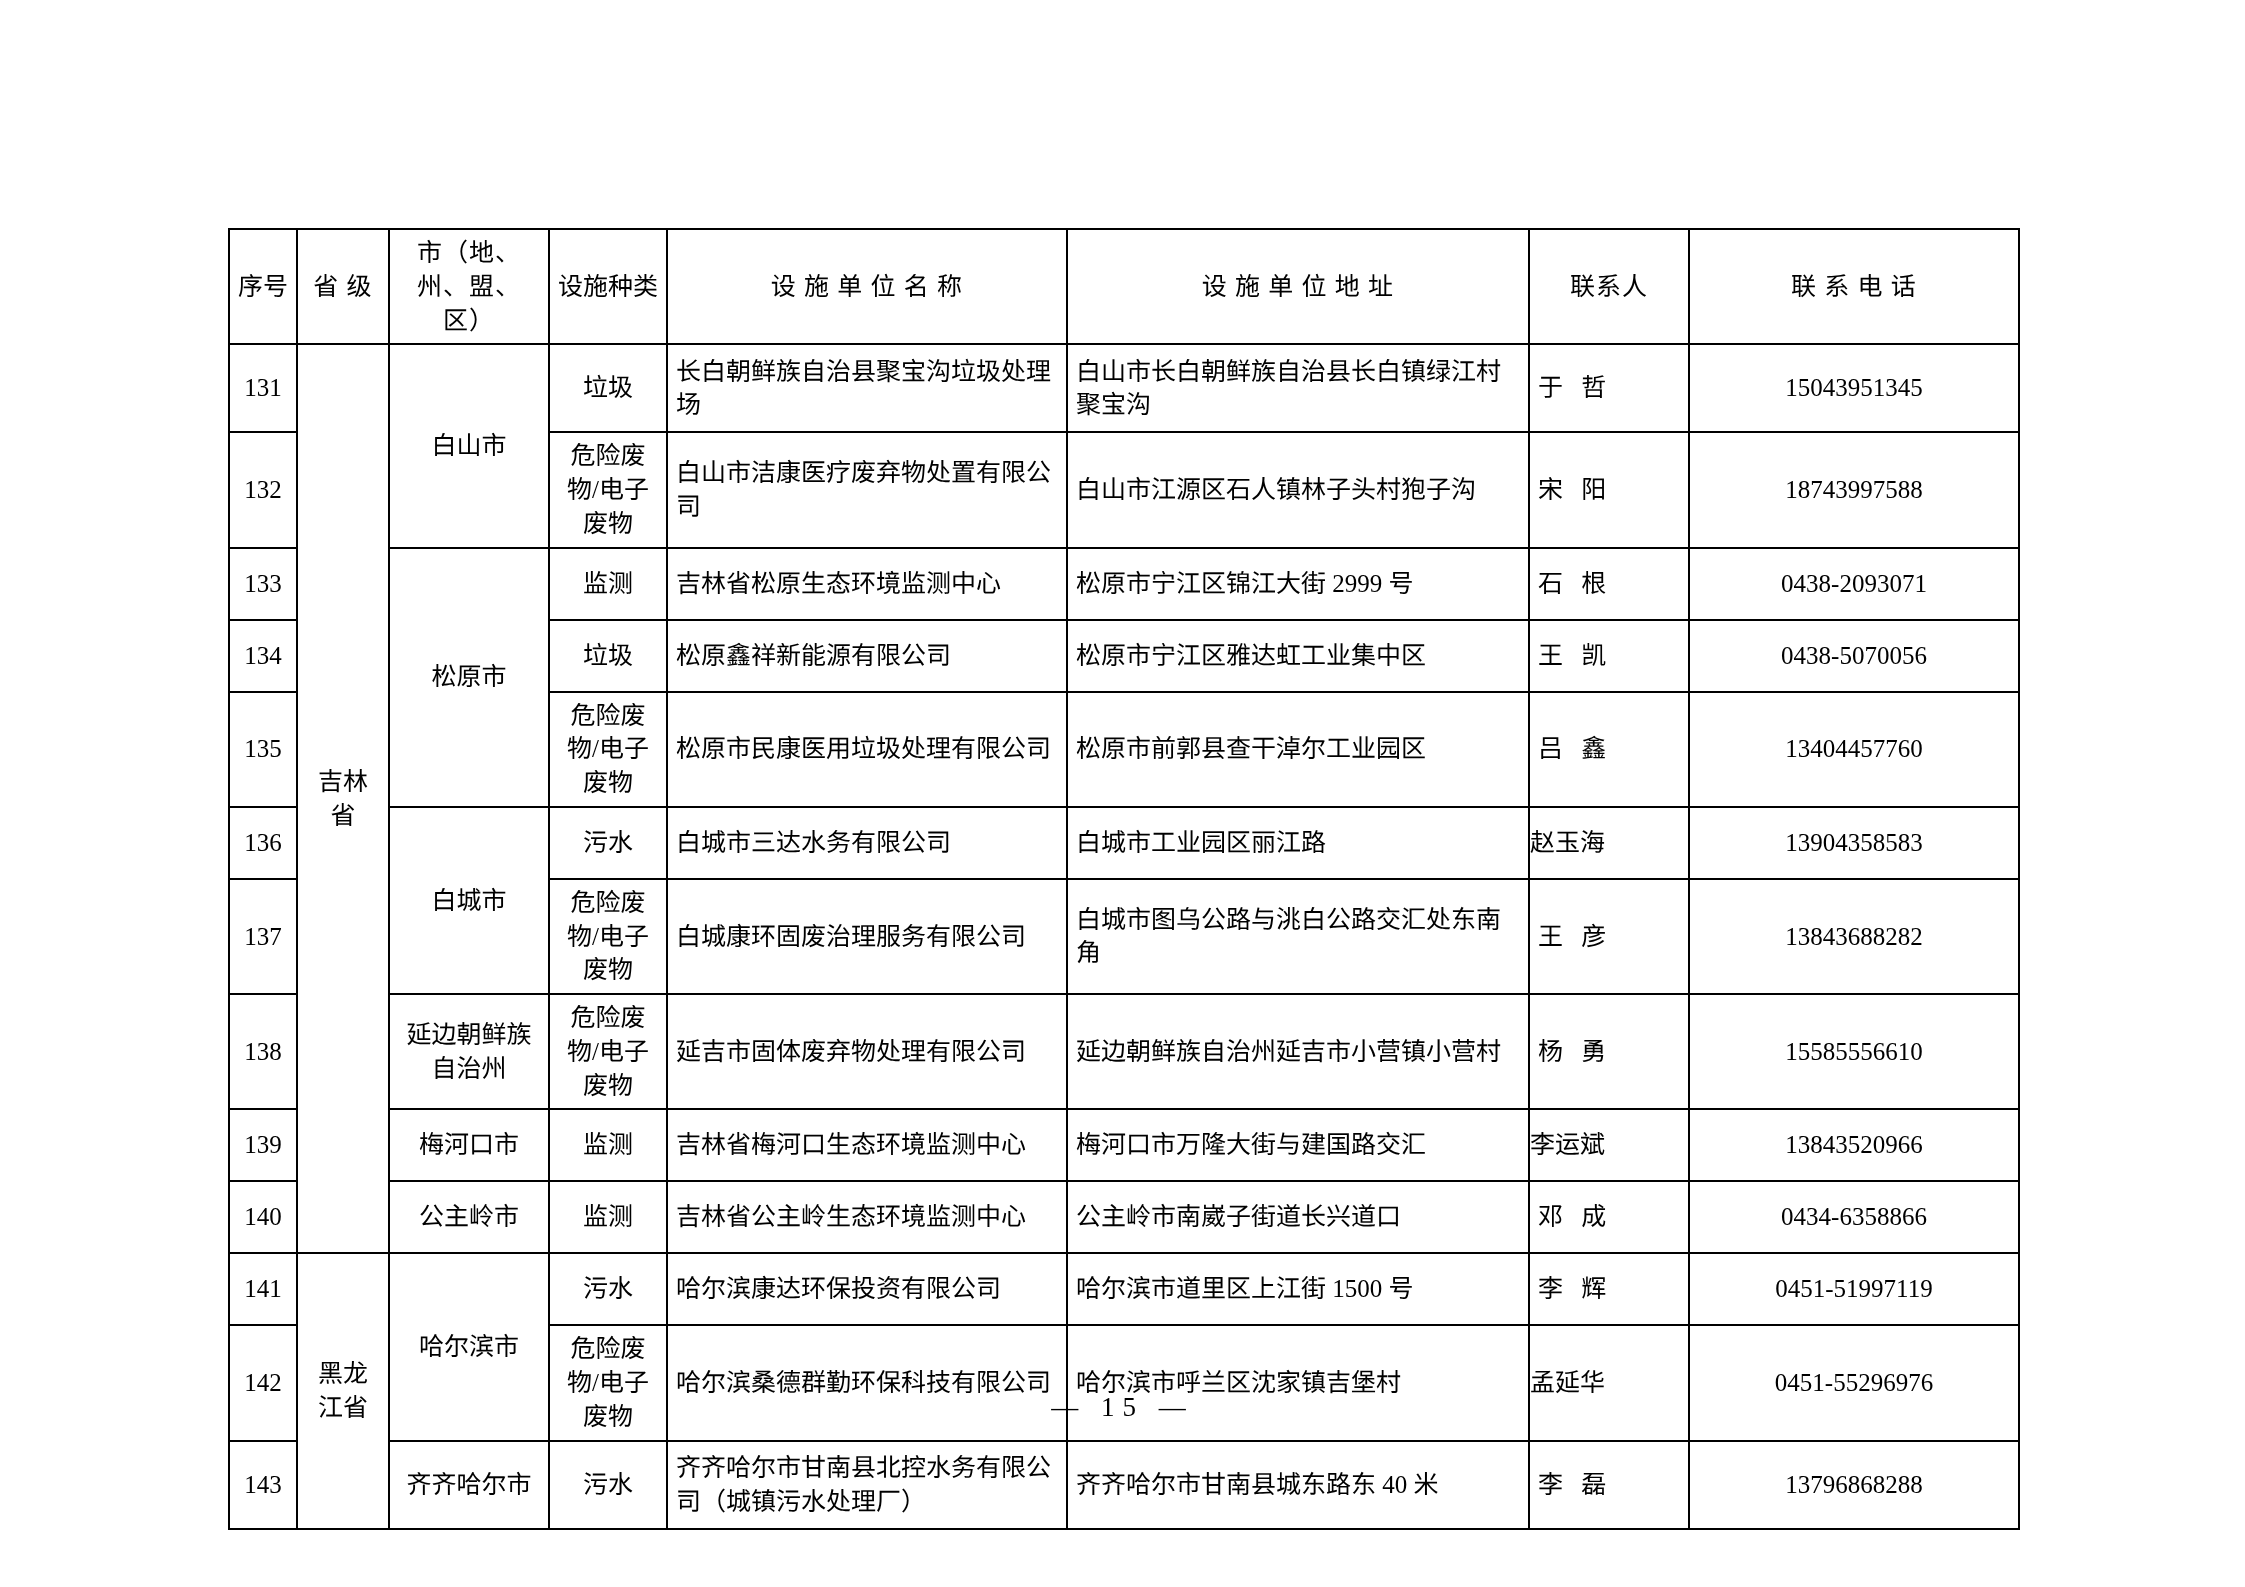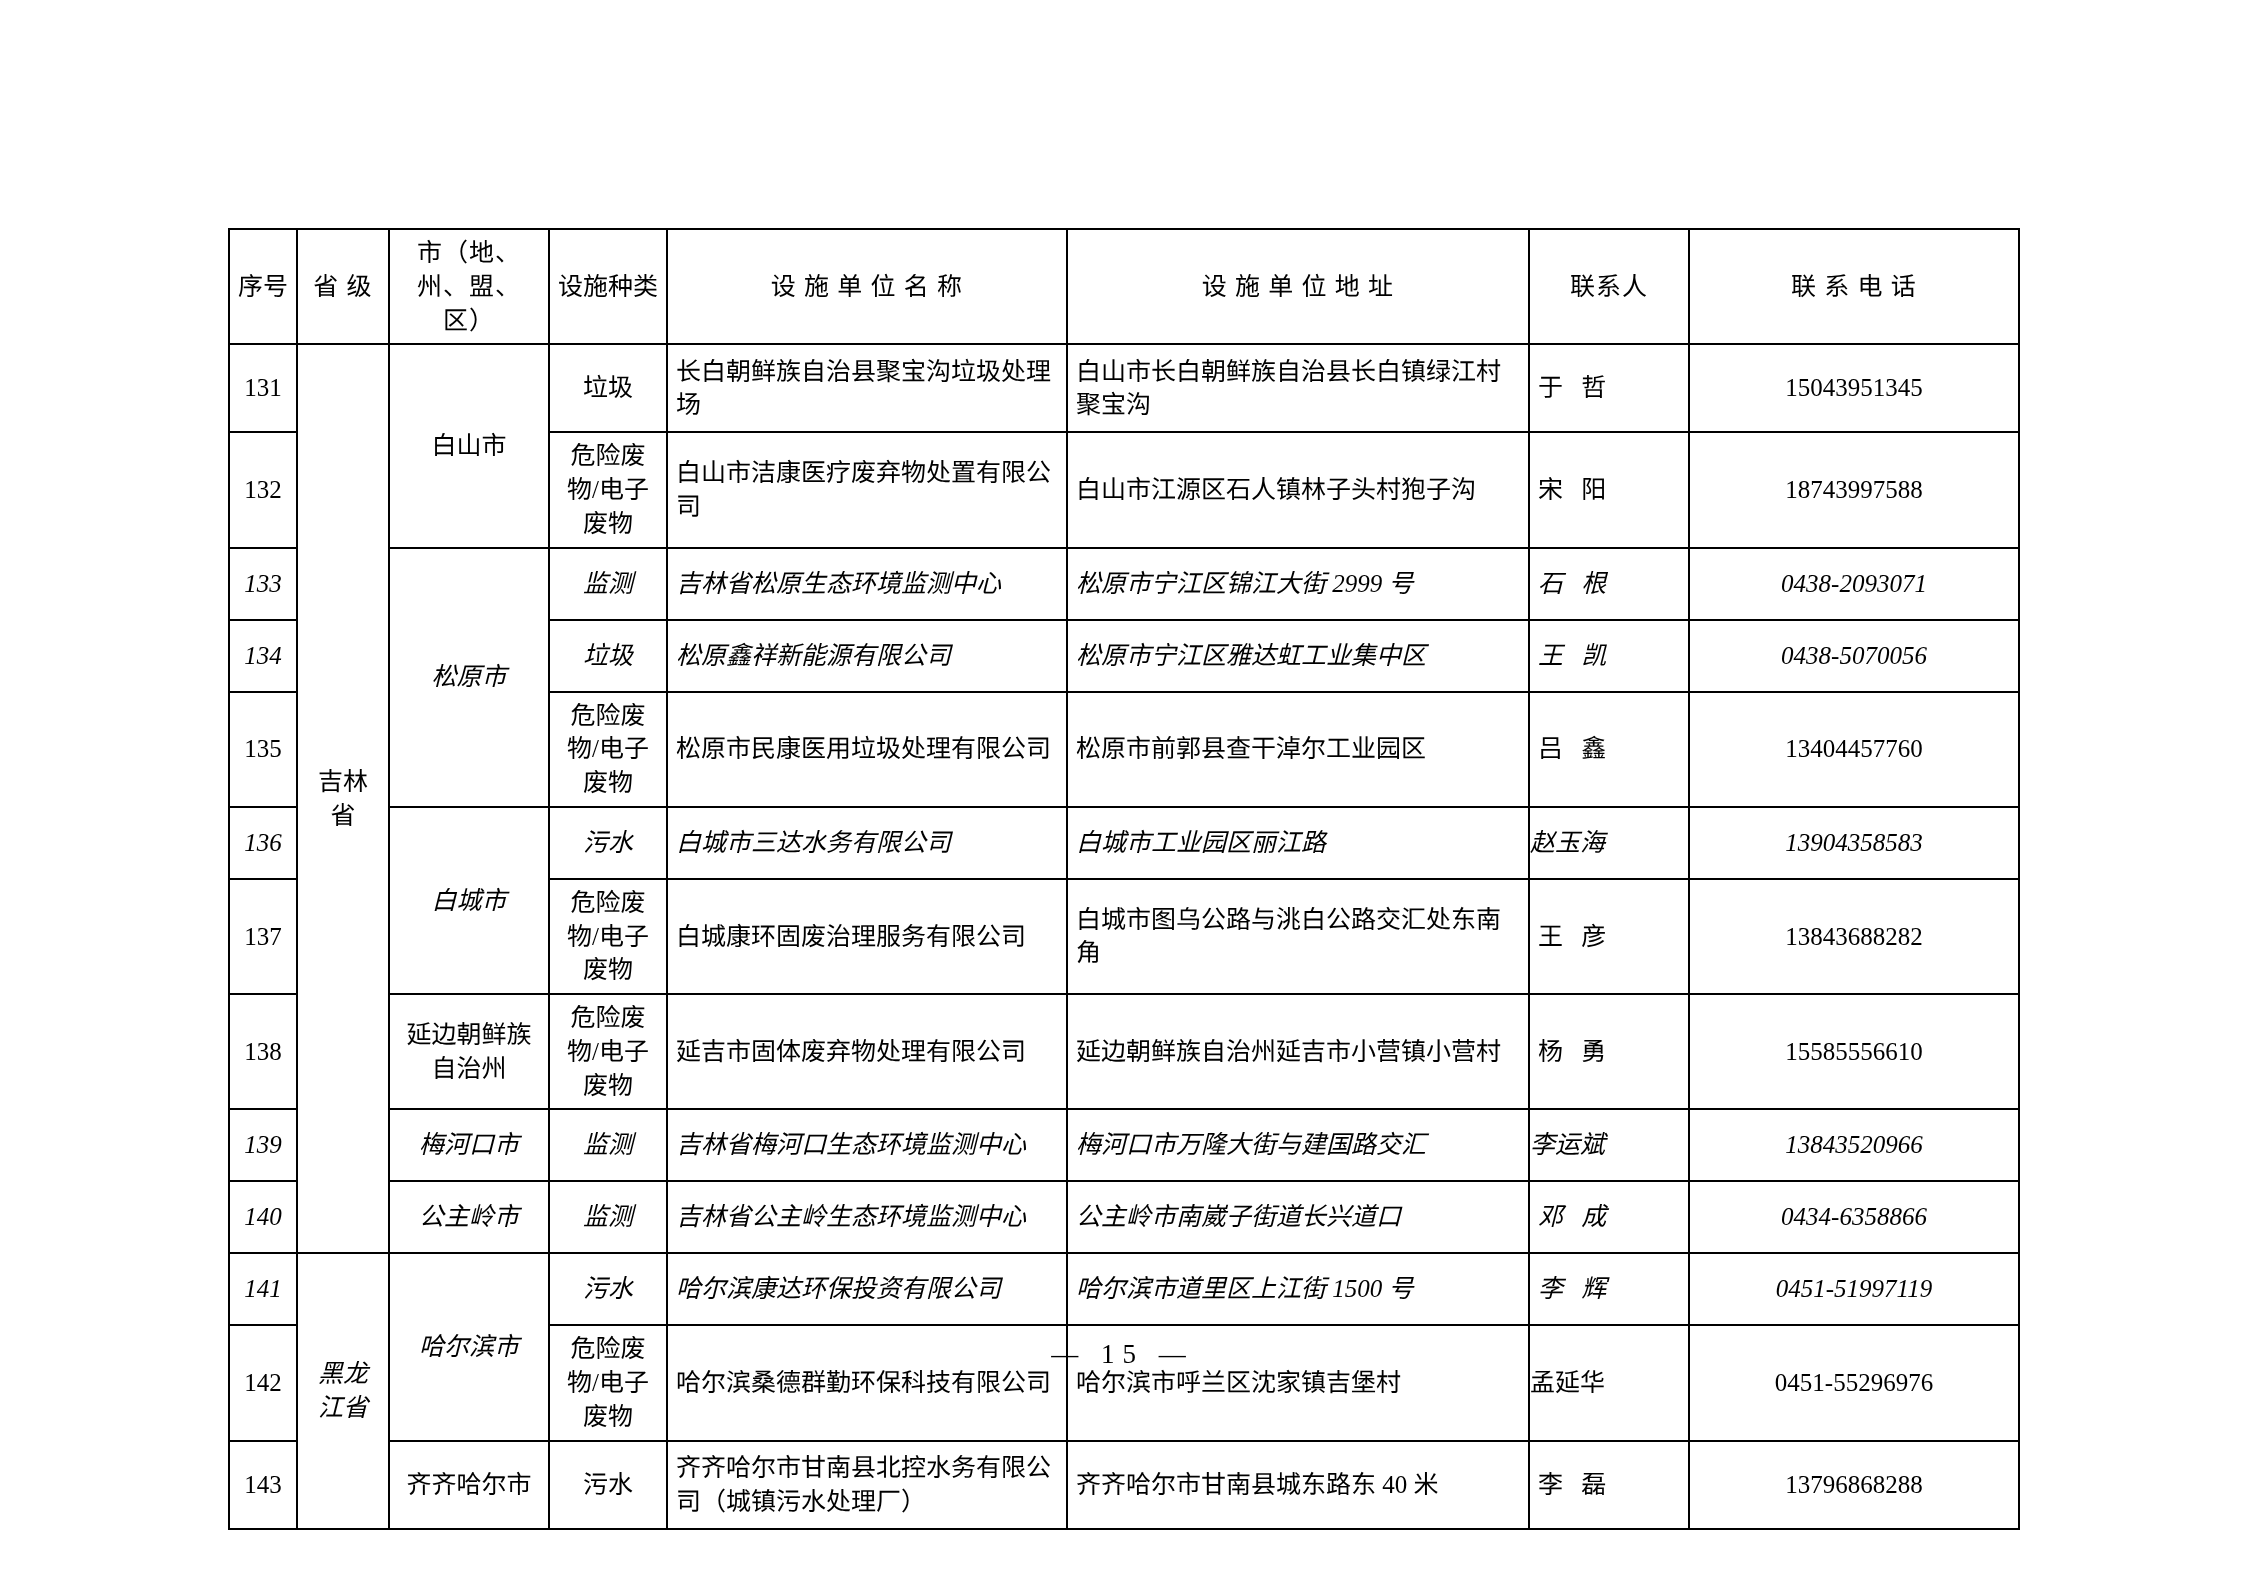--- a/index.html
+++ b/index.html
@@ -74,26 +74,26 @@
   }
   .city-cell { text-align: center; margin-left: 42px; }
   .type-cell { text-align: center; line-height: 1.25; font-size: 24px; }
   .name-cell { text-align: left; }
   .addr-cell { text-align: left; }
   .person-cell { text-align: left; letter-spacing: 6px; padding-left: 14px; }
   .person-cell.no-sp { letter-spacing: 0; padding-left: 0; }
   .phone-cell { text-align: center; font-size: 25px; }
 
   .row-tall td { height: 74px; }
-  .row-std td { height: 58px; font-style: italic; }
+  .row-std td { height: 58px; }
 
   .page-number {
     position: absolute;
     left: 0;
-    top: 1339px;
+    top: 1392px;
     width: 2245px;
     text-align: center;
     font-size: 27px;
     letter-spacing: 8px;
   }
 </style>
 </head>
 <body>
 
 <div class="page">

